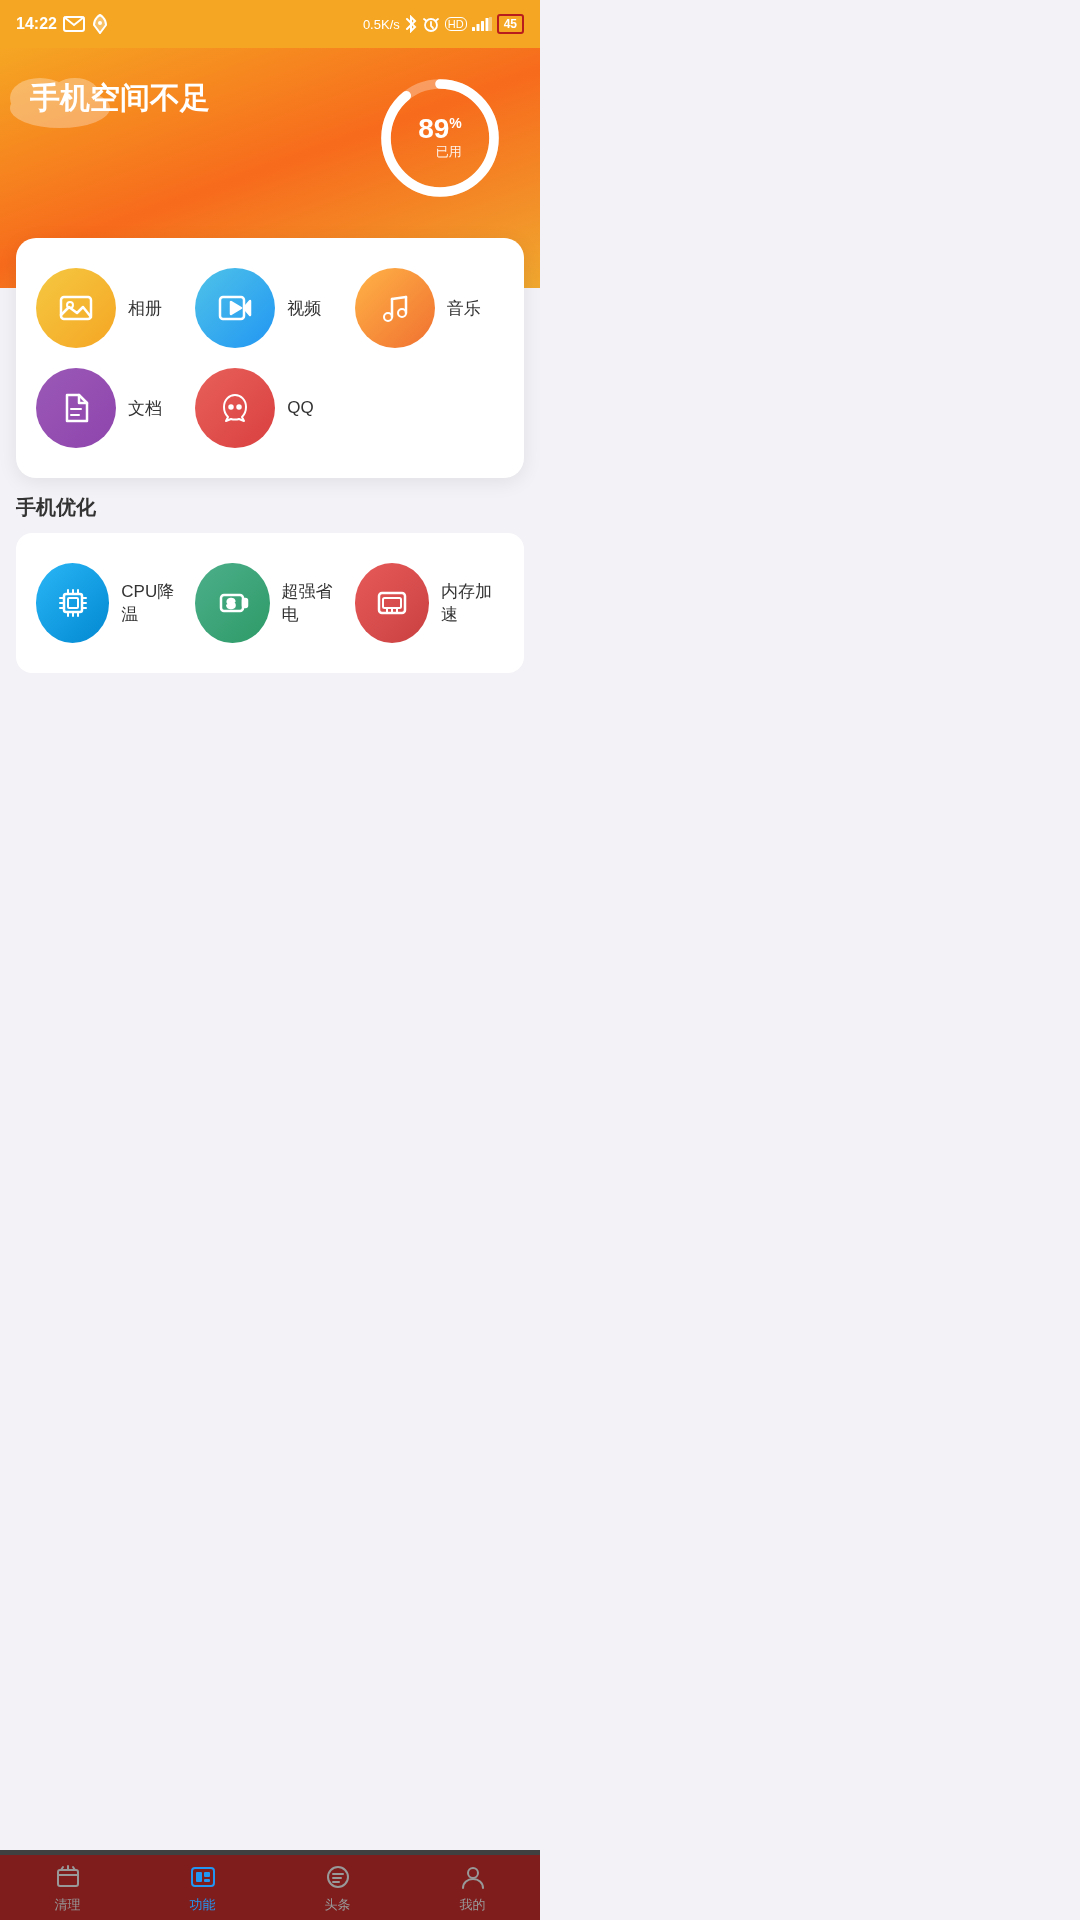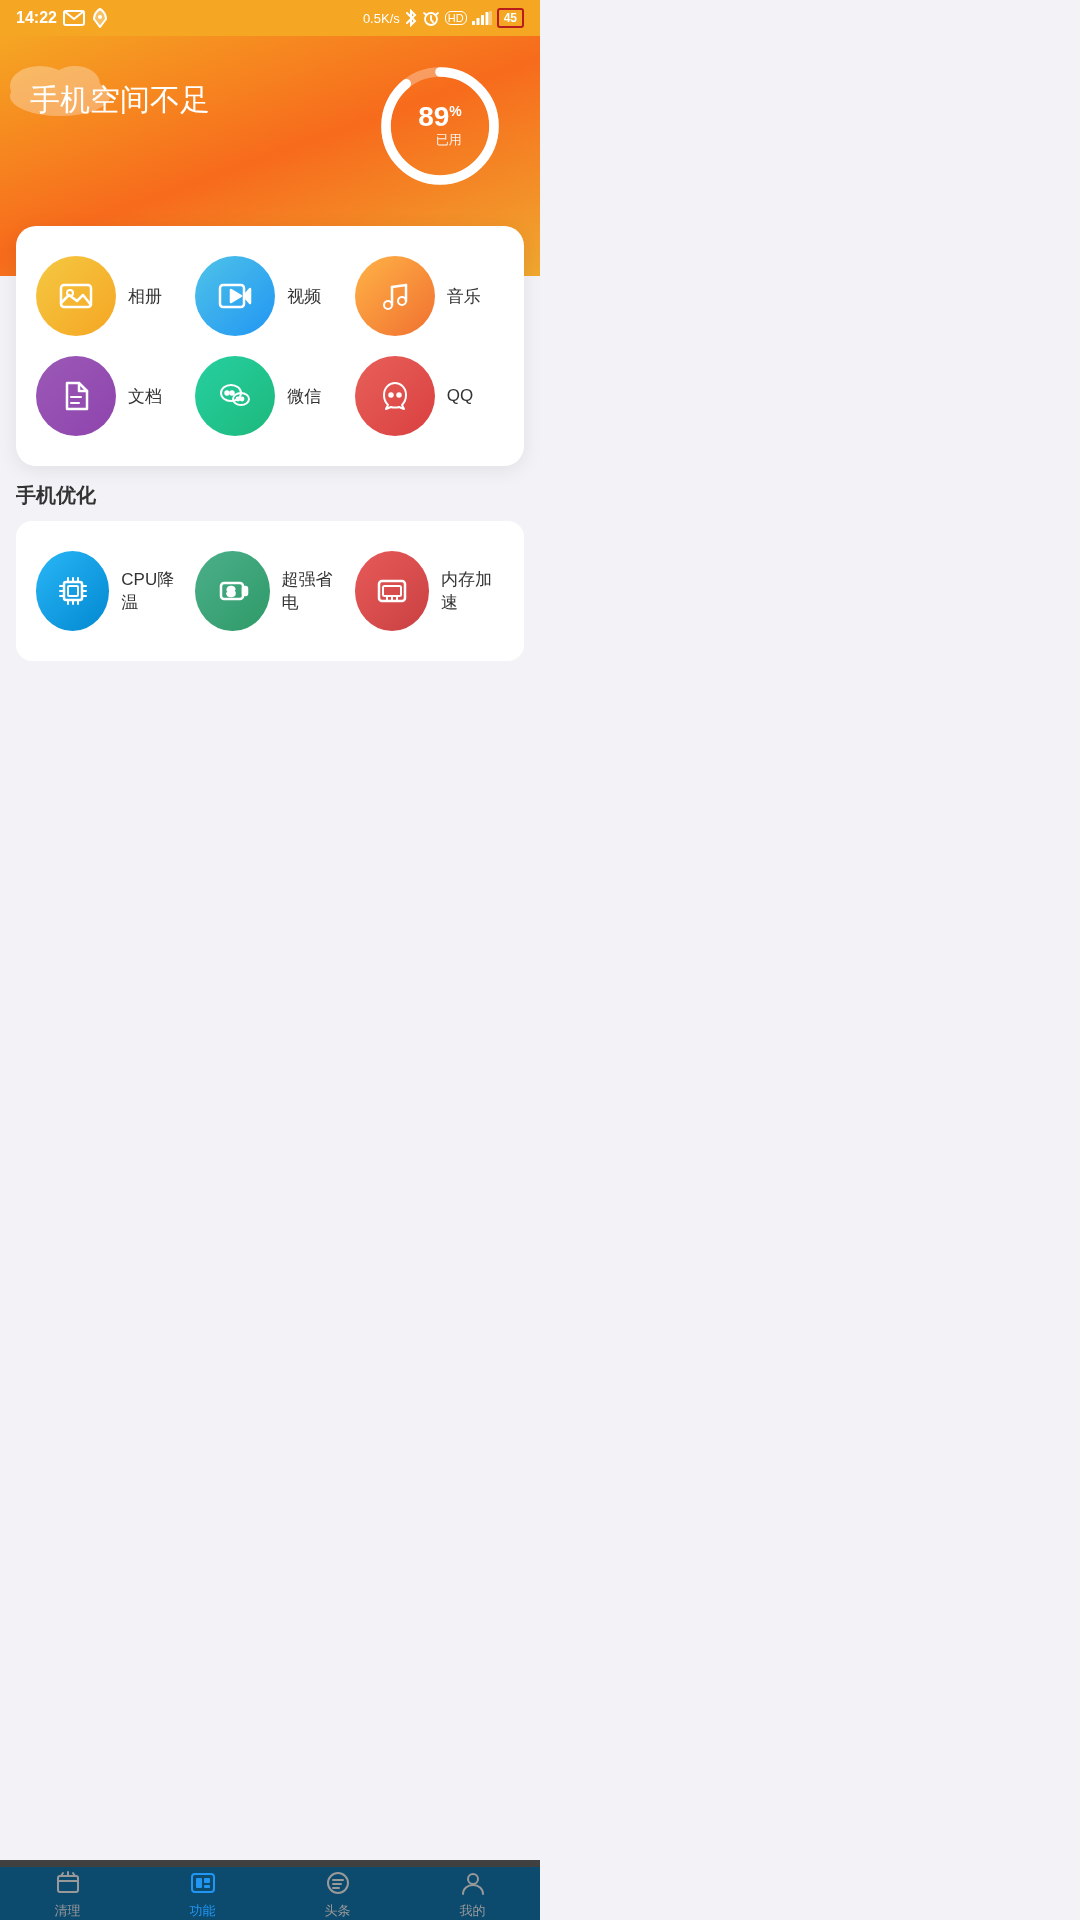--- a/index.html
+++ b/index.html
@@ -13,21 +13,21 @@
       overflow-x: hidden;
     }
 
     
     .status-bar {
       background: #f5a623;
       display: flex;
       justify-content: space-between;
       align-items: center;
       padding: 6px 16px 6px 16px;
-      height: 36px;
+      height: 48px;
     }
     .status-time {
       font-size: 16px;
       font-weight: 600;
       color: white;
     }
     .status-icons {
       display: flex;
       align-items: center;
       gap: 5px;
@@ -50,24 +50,23 @@
     .cloud-decoration {
       position: absolute;
       top: 20px;
       left: 0;
       opacity: 0.3;
       width: 120px;
       height: 60px;
     }
     .header-title {
       font-size: 30px;
-      font-weight: 400;
+      font-weight: 700;
       color: white;
       margin-bottom: 10px;
-      margin-top: 14px;
     }
     .header-subtitle {
       font-size: 17px;
       color: rgba(255,255,255,0.9);
     }
 
     
     .circle-progress {
       position: absolute;
       right: 40px;
@@ -179,26 +178,26 @@
       margin: 0 16px 16px 16px;
       padding: 30px 20px;
     }
 
     
     .bottom-nav {
       position: fixed;
       bottom: 0;
       left: 0;
       width: 540px;
-      background: #0c4a6e;
-      border-top: 7px solid #404040;
+      background: #7f1d1d;
+      border-top: 5px solid #404040;
       display: flex;
       justify-content: space-around;
       align-items: center;
-      height: 60px;
+      height: 70px;
       z-index: 100;
     }
     .nav-item {
       display: flex;
       flex-direction: column;
       align-items: center;
       gap: 4px;
       cursor: pointer;
       min-width: 60px;
     }
@@ -345,33 +344,20 @@
           <svg class="svg-icon" viewBox="0 0 38 38">
             <path d="M10 6h12l8 8v18H10V6z" stroke="white" stroke-width="2.5" fill="none"></path>
             <path d="M22 6v8h8" stroke="white" stroke-width="2.5" fill="none"></path>
             <line x1="14" y1="20" x2="24" y2="20" stroke="white" stroke-width="2"></line>
             <line x1="14" y1="26" x2="22" y2="26" stroke="white" stroke-width="2"></line>
           </svg>
         </div>
         <span class="icon-label">文档</span>
       </div>
 
-      <div class="icon-item">
-        <div class="icon-circle color-green">
-          <svg class="svg-icon" viewBox="0 0 38 38">
-            <ellipse cx="15" cy="16" rx="10" ry="8" stroke="white" stroke-width="2" fill="none"></ellipse>
-            <circle cx="11" cy="16" r="1.5" fill="white"></circle>
-            <circle cx="16" cy="16" r="1.5" fill="white"></circle>
-            <ellipse cx="25" cy="22" rx="8" ry="6" stroke="white" stroke-width="2" fill="none"></ellipse>
-            <circle cx="22" cy="22" r="1.2" fill="white"></circle>
-            <circle cx="26" cy="22" r="1.2" fill="white"></circle>
-          </svg>
-        </div>
-        <span class="icon-label">微信</span>
-      </div>
 
       <div class="icon-item">
         <div class="icon-circle color-red">
           <svg class="svg-icon" viewBox="0 0 38 38">
             <path d="M19 6C13 6 8 11 8 18c0 4 1.5 7.5 4 10l-2 4 5-2c1.2 0.4 2.5 0.6 4 0.6s2.8-0.2 4-0.6l5 2-2-4c2.5-2.5 4-6 4-10C30 11 25 6 19 6z" stroke="white" stroke-width="2" fill="none"></path>
             <circle cx="15" cy="18" r="1.5" fill="white"></circle>
             <circle cx="23" cy="18" r="1.5" fill="white"></circle>
           </svg>
         </div>
         <span class="icon-label">QQ</span>

